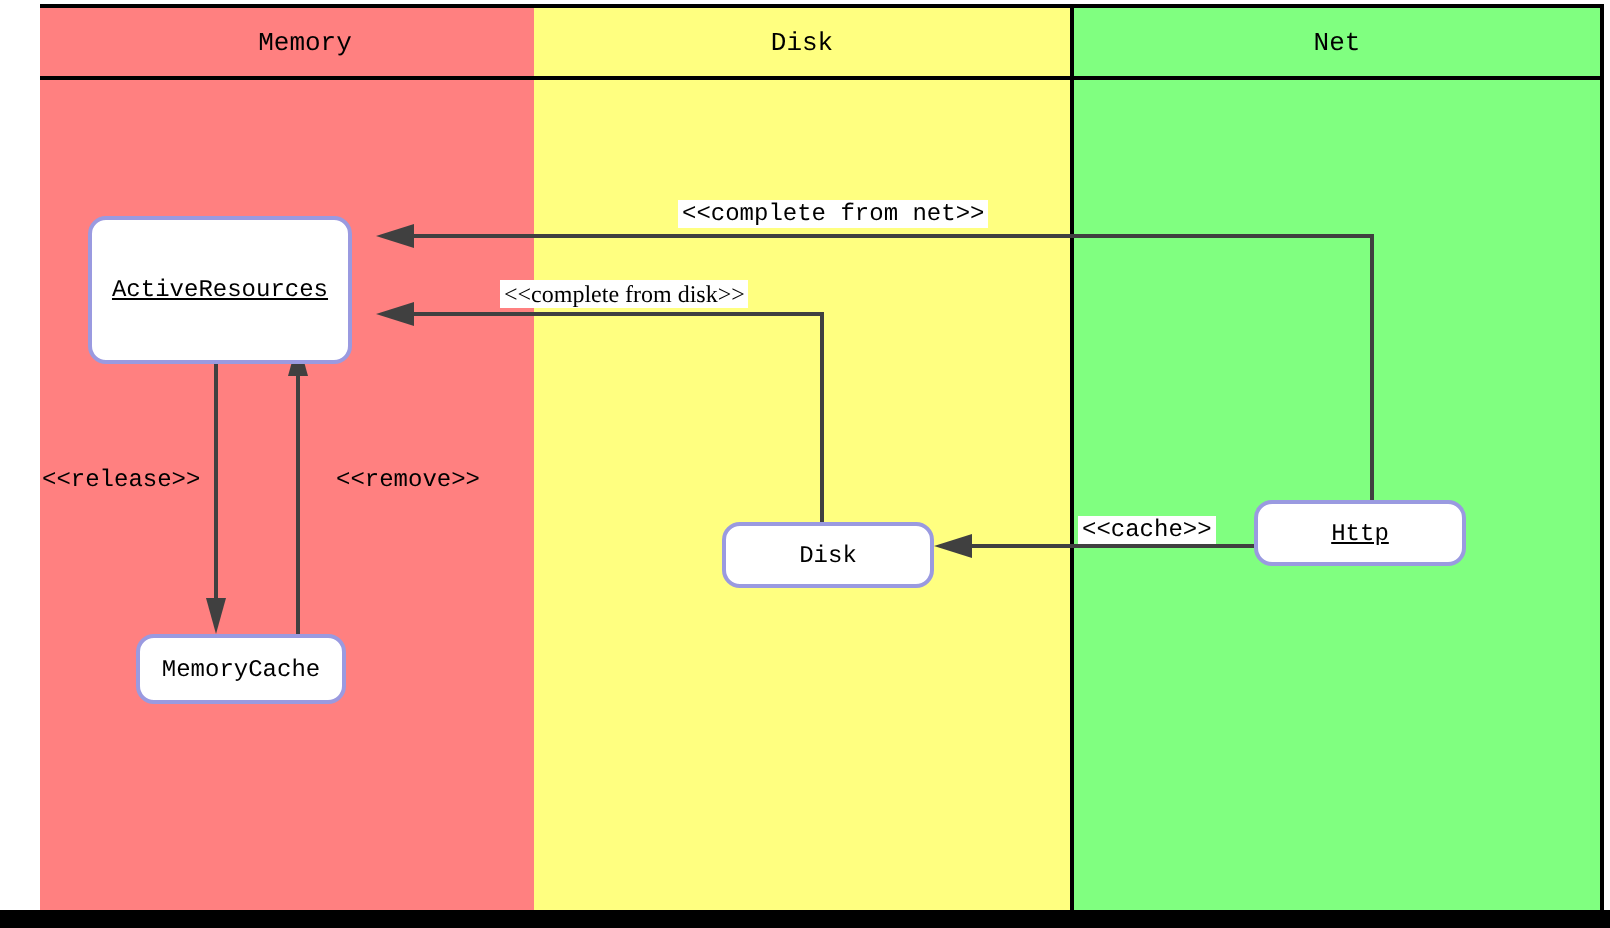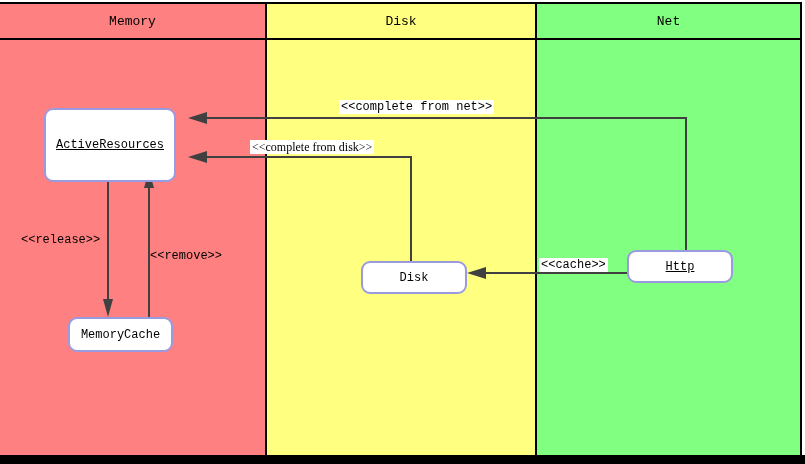--- a/index.html
+++ b/index.html
@@ -51,28 +51,28 @@
   #ar-release { left:103px; top:299px; }
   #ar-remove  { left:144px; top:170px; }
   
   .edge-label { position:absolute; font-size:12px; line-height:14px;
                 white-space:nowrap; z-index:4; }
   .edge-label.boxed { background:#ffffff; padding:0 2px; }
   #lb-net     { left:339px; top:100px; }
   #lb-disk    { left:250px; top:140px;font-family:Liberation Serif, serif; }
   #lb-cache   { left:503px; top:258px;margin-left:36px; }
   #lb-release { left:21px;  top:233px; }
-  #lb-remove  { left:150px; top:233px;margin-top:16px; }
+  #lb-remove  { left:168px; top:233px; }
 </style>
 </head>
 <body>
 
 <div class="canvas">
 
-  <div class="lane lane-memory" style="background-color: rgb(255, 128, 128);">
+  <div class="lane lane-memory" style="background-color: rgb(255, 128, 128); margin-left: 20px;">
     <div class="lane-header">
       <span>Memory</span>
     </div>
   </div>
   <div class="lane lane-disk" style="background-color: rgb(255, 255, 128);">
     <div class="lane-header">
       <span>Disk</span>
     </div>
   </div>
   <div class="lane lane-net" style="background-color: rgb(128, 255, 128);">

